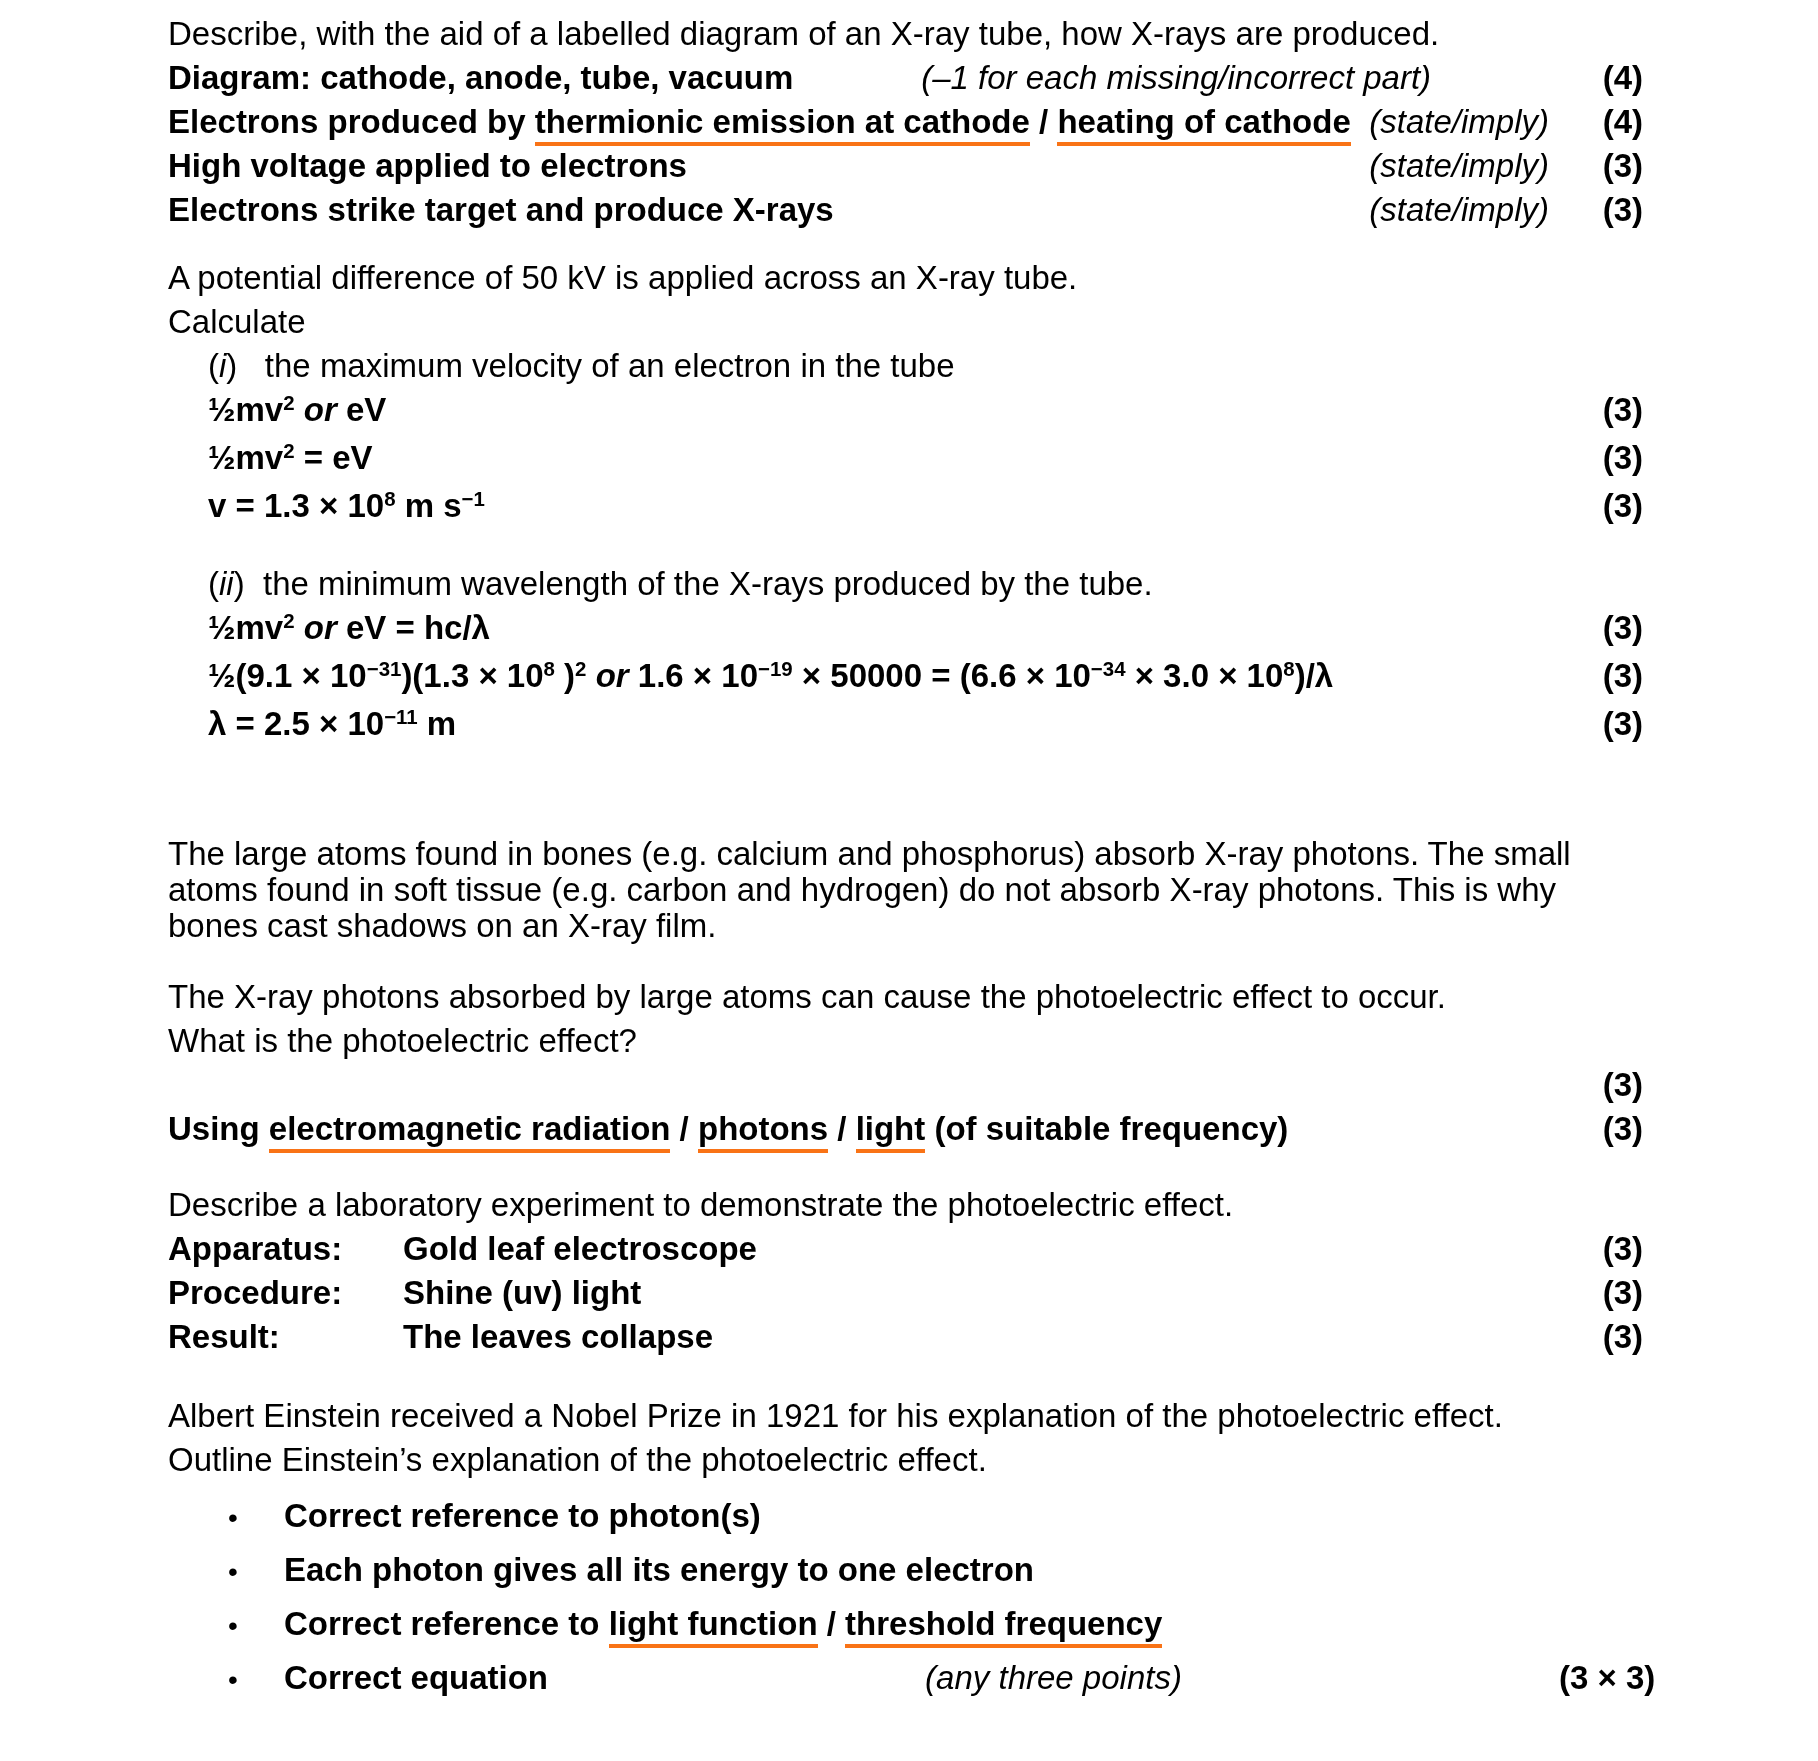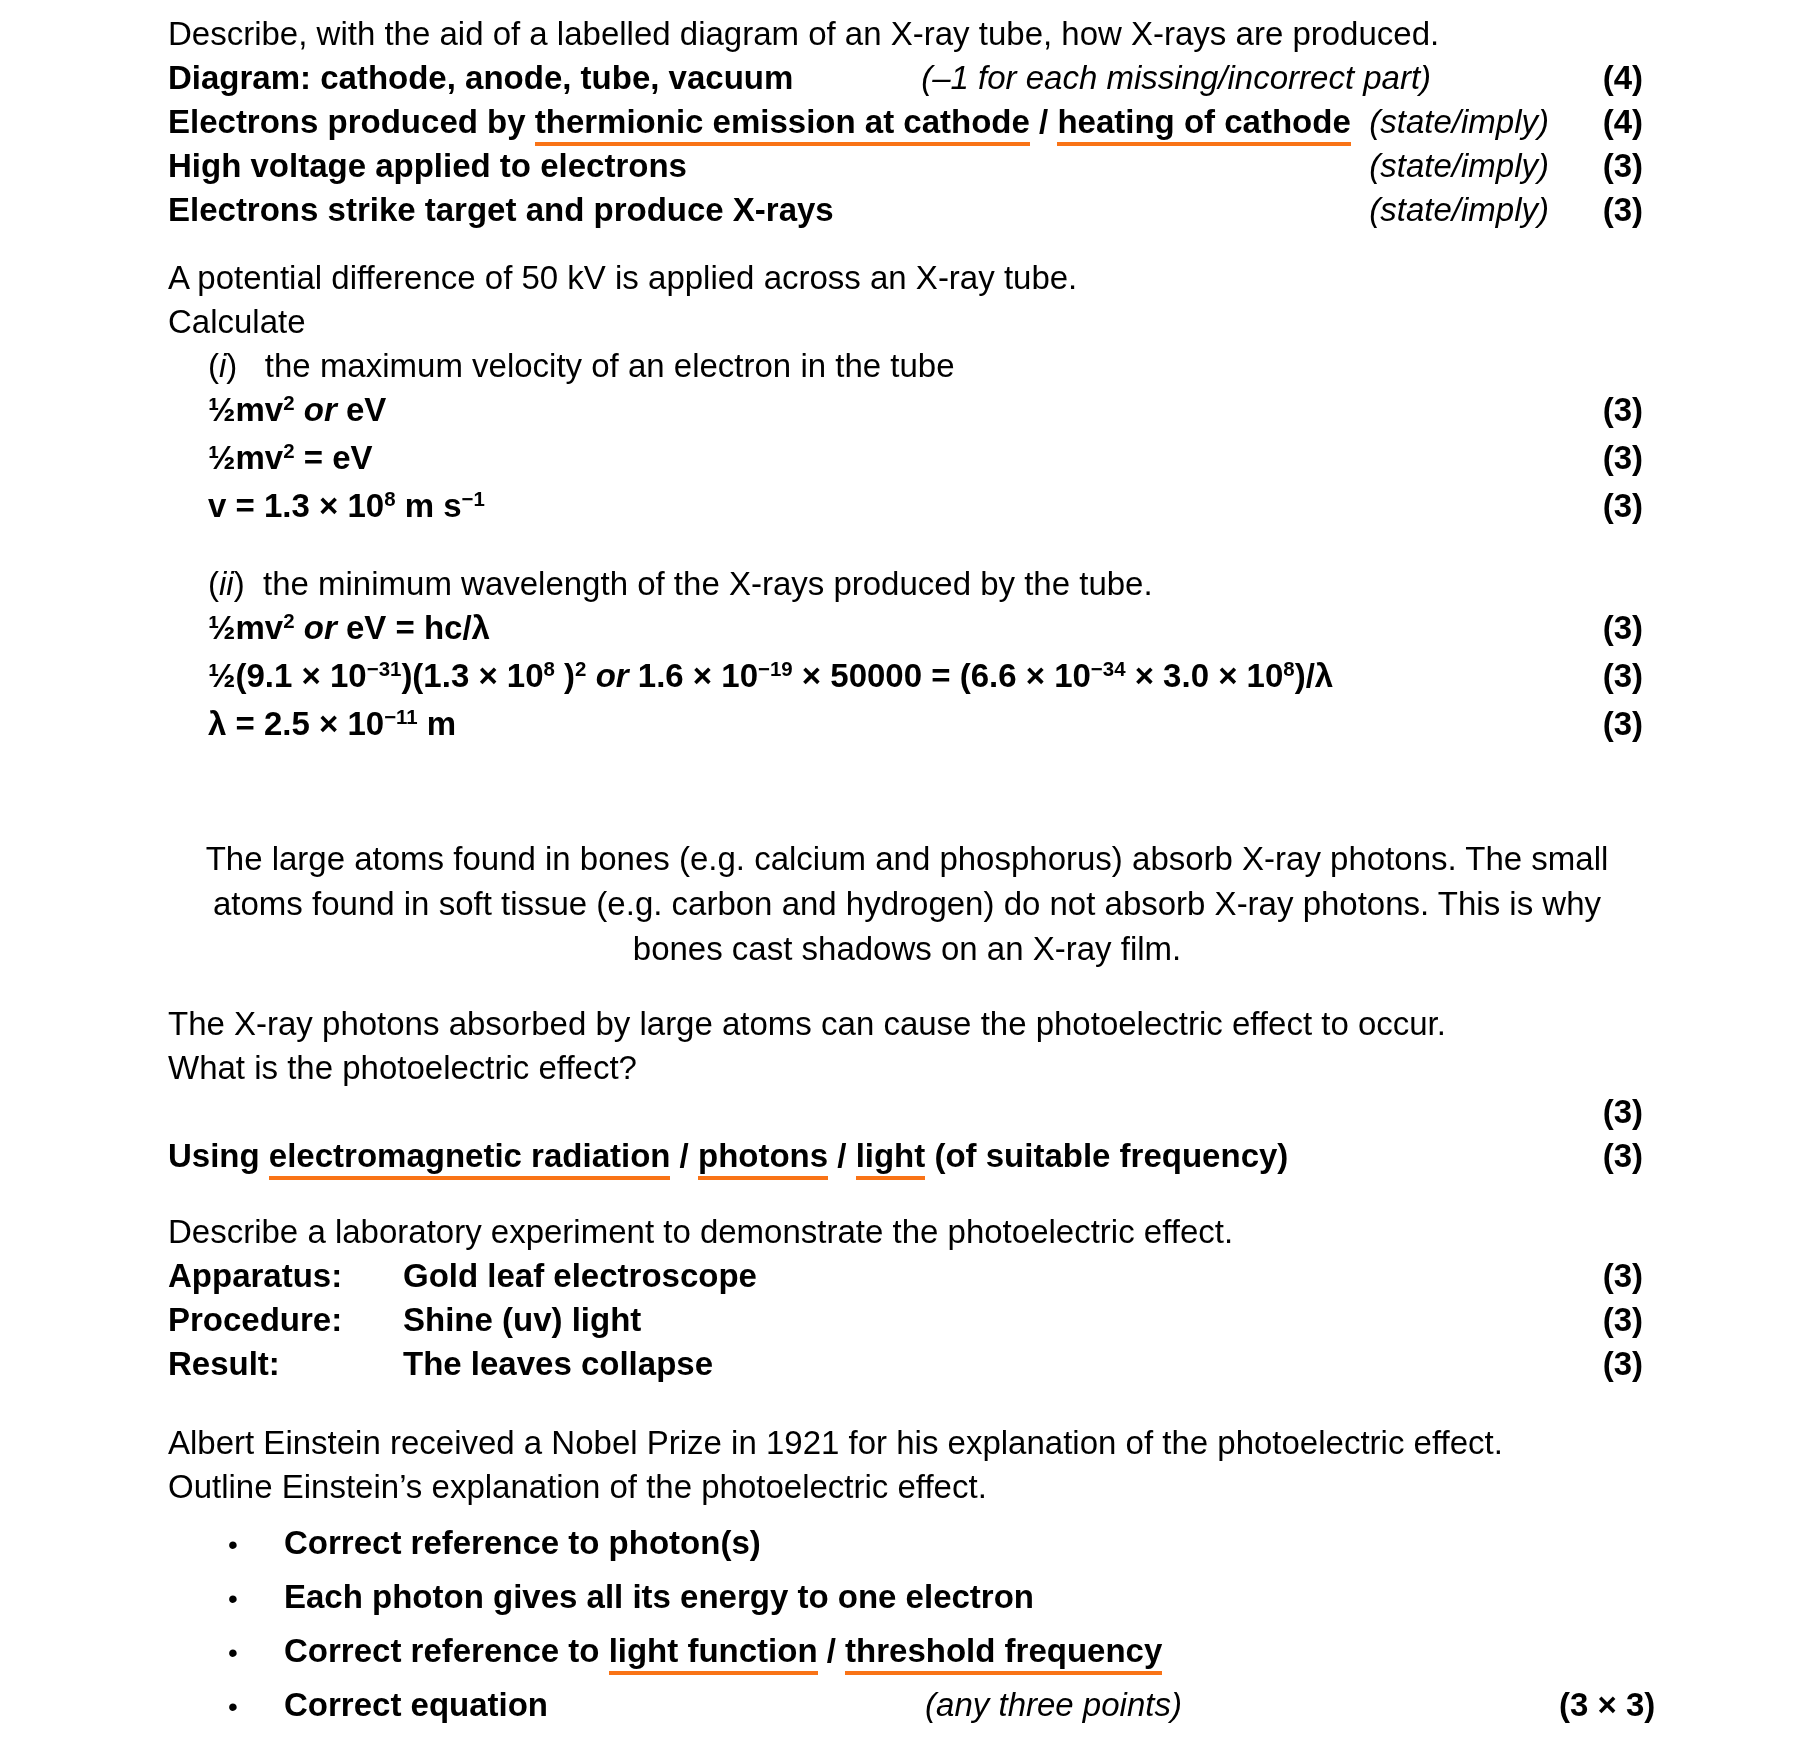--- a/index.html
+++ b/index.html
@@ -18,21 +18,21 @@
   .b { font-weight: bold; }
   .i { font-style: italic; }
   .u { border-bottom: 4px solid #f97316; padding-bottom: 2px; }
   .sup { font-size: 0.62em; position: relative; top: -0.55em; }
   .note { font-style: italic; white-space: pre; }
   .fill-right { flex: 1 1 auto; text-align: right; padding-right: 10px; min-width: 0; }
   .fill-center { flex: 1 1 auto; text-align: center; min-width: 0; }
   .spacer { flex: 1 1 auto; }
   .mark { font-weight: bold; flex: 0 0 84px; width: 84px; text-align: right; white-space: pre; }
   .indent { padding-left: 40px; }
-  .para { width: 1478px; line-height: 45px; white-space: normal; text-align: center; }
+  .para { width: 1478px; line-height: 36px; white-space: normal; }
   .lab-label { flex: 0 0 235px; width: 235px; font-weight: bold; }
   .lab-value { font-weight: bold; }
   .bullet-row { line-height: 52px; }
   .bullet { flex: 0 0 56px; width: 56px; margin-left: 60px; font-size: 28px; }
   .sec-potential { margin-top: 24px; }
   .sec-part-ii  { margin-top: 30px; }
   .sec-bones    { margin-top: 86px; }
   .sec-photo    { margin-top: 31px; text-align: center; }
   .sec-lab      { margin-top: 32px; }
   .sec-einstein { margin-top: 35px; }

